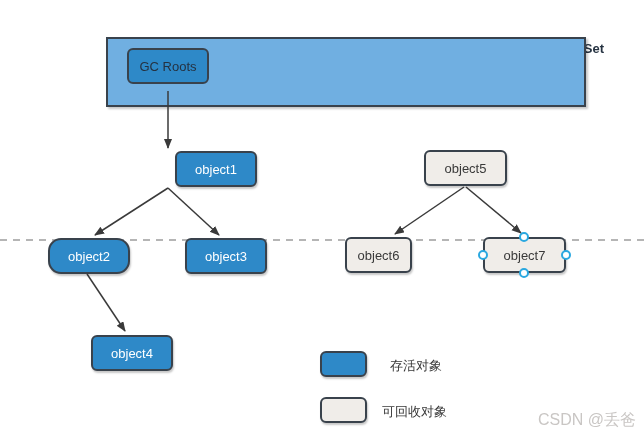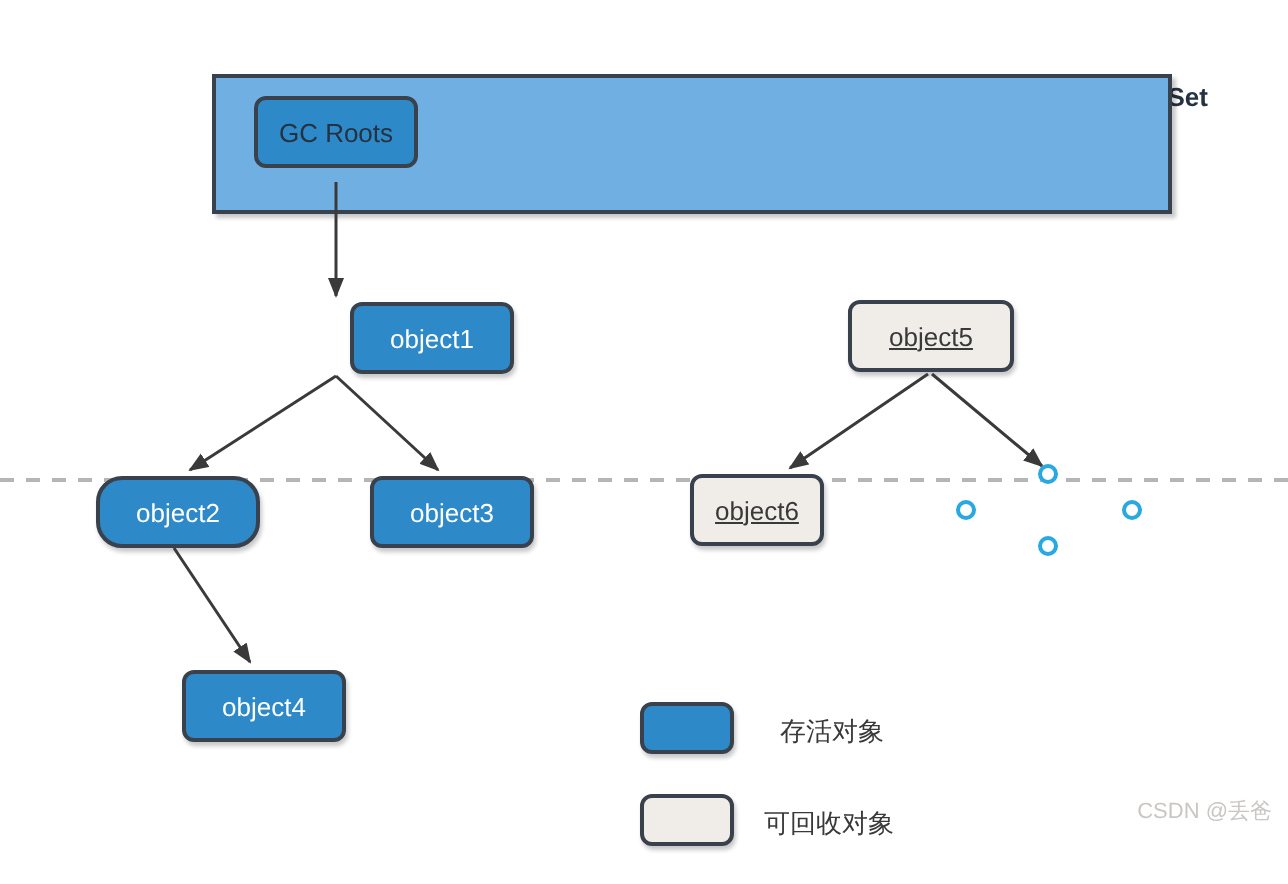--- a/index.html
+++ b/index.html
@@ -47,21 +47,21 @@
     border: 2px solid var(--shape-border, #39424c);
     border-radius: 6px;
     display: flex;
     align-items: center;
     justify-content: center;
     font-size: 13px;
     box-shadow: 1px 2px 2px rgba(0,0,0,0.22);
     z-index: 1;
   }
   .node.live { background: var(--live-fill, #2e89c8); color: var(--live-text, #ffffff); }
-  .node.recyclable { background: var(--recyclable-fill, #f0ede9); color: var(--node-dark-text, #393939); text-decoration: underline; }
+  .node.recyclable { background: var(--recyclable-fill, #f0ede9); color: var(--node-dark-text, #393939); }
   .node.gc-roots { background: var(--live-fill, #2e89c8); color: var(--dark-text, #253241); box-shadow: none; }
 
   .handle {
     position: absolute;
     box-sizing: border-box;
     width: 10px; height: 10px;
     background: #ffffff;
     border: 2px solid var(--handle-border, #2aa8e0);
     border-radius: 50%;
     z-index: 3;
@@ -78,22 +78,22 @@
   .legend-swatch.live { background: var(--live-fill, #2e89c8); }
   .legend-swatch.recyclable { background: var(--recyclable-fill, #f0ede9); }
   .legend-label {
     position: absolute;
     font-size: 13px;
     color: var(--node-dark-text, #393939);
     z-index: 1;
   }
   .watermark {
     position: absolute;
-    right: 8px; bottom: 29px;
-    font-size: 11px;
+    right: 8px; bottom: 11px;
+    font-size: 16px;
     color: var(--watermark-text, #c9c6c4);
     z-index: 1;
   }
 </style>
 </head>
 <body>
 
 <div class="canvas">
 
   <svg class="layer bg-layer">
@@ -118,20 +118,23 @@
   </div>
   <div class="node live" style="left:91px; top:335px;">
     <span>object4</span>
   </div>
   <div class="node recyclable" style="left:424px; top:150px; width:83px;">
     <span>object5</span>
   </div>
   <div class="node recyclable" style="left:345px; top:237px; width:67px;">
     <span>object6</span>
   </div>
+  <div class="node recyclable" style="left:483px; top:237px; width:83px;">
+    <span>object7</span>
+  </div>
 
   <svg class="layer edge-layer" id="edge-svg">
     <defs>
       <marker id="arrowhead" markerUnits="userSpaceOnUse" markerWidth="11" markerHeight="10" refX="9" refY="4" orient="auto">
         <path d="M0,0 L10,4 L0,8 z"></path>
       </marker>
     </defs>
   <line x1="168" y1="91" x2="168" y2="148" class="edge-line" marker-end="url(#arrowhead)"></line>
       <line x1="168" y1="188" x2="95" y2="235" class="edge-line" marker-end="url(#arrowhead)"></line>
       <line x1="168" y1="188" x2="219" y2="235" class="edge-line" marker-end="url(#arrowhead)"></line>

